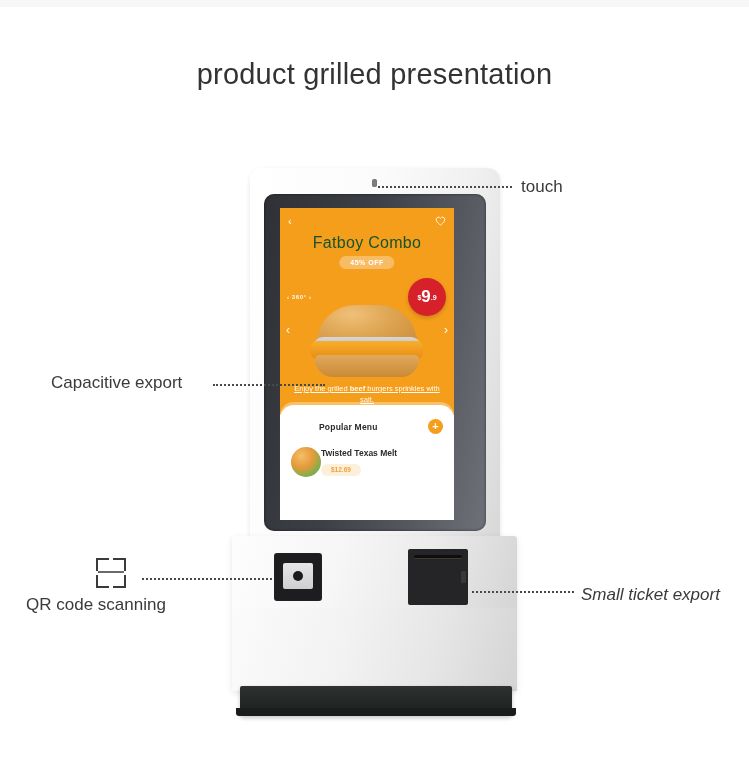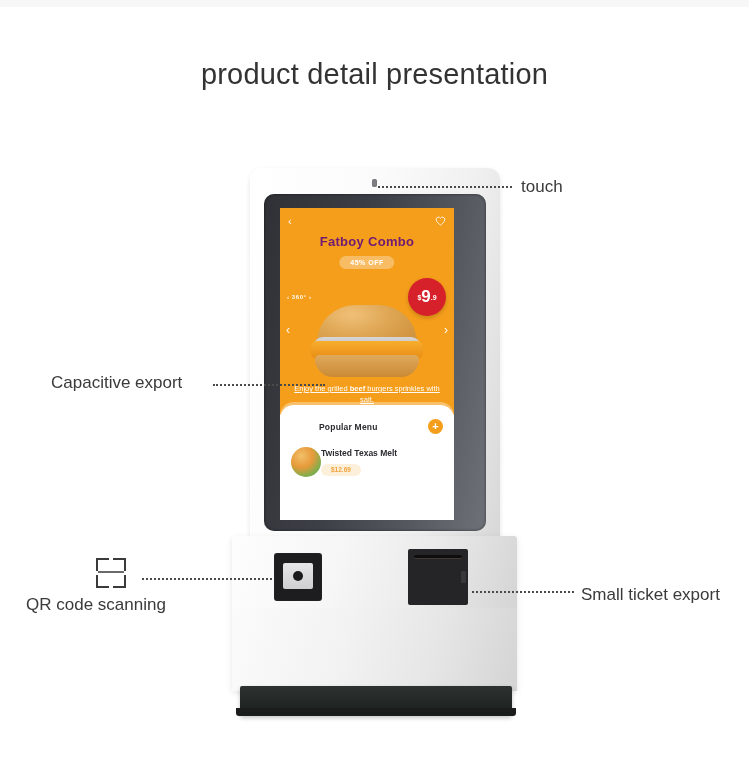--- a/index.html
+++ b/index.html
@@ -116,23 +116,23 @@
     font-size: 11px;
     line-height: 1;
     opacity: 0.95;
     cursor: pointer;
   }
   .heart-icon svg { display: block; }
   .hero-title {
     position: absolute;
     top: 26px; left: 0; right: 0;
     text-align: center;
-    color: #701a75;
-    font-size: 13px;
-    font-weight: bold;
+    color: #14532d;
+    font-size: 16px;
+    font-weight: normal;
     letter-spacing: 0.3px;
   }
   .hero-badge {
     position: absolute;
     top: 48px;
     left: 50%;
     transform: translateX(-50%);
     background: rgba(255,255,255,0.32);
     color: #ffffff;
     font-size: 7px;
@@ -432,21 +432,21 @@
     border-top: 2px solid #6a6a6a;
   }
 </style>
 </head>
 <body>
 
 <div id="page">
 
   <div class="top-band"></div>
 
-  <div class="page-title">product detail presentation</div>
+  <div class="page-title">product grilled presentation</div>
 
   <div class="kiosk">
 
     <div class="kiosk-head">
 
       <div class="camera-dot"></div>
 
       <div class="bezel">
 
         <div class="screen">
@@ -535,15 +535,15 @@
     <span class="tl"></span>
     <span class="tr"></span>
     <span class="bl"></span>
     <span class="br"></span>
     <span class="bar"></span>
   </div>
   <div class="leader" style="left:142px; top:578px; width:130px;"></div>
   <div class="callout-label" style="left:26px; top:595px;">QR code scanning</div>
 
   <div class="leader" style="left:472px; top:591px; width:102px;"></div>
-  <div class="callout-label" style="left:581px; top:585px;">Small ticket export</div>
+  <div class="callout-label" style="left:581px; top:585px;font-style:italic;">Small ticket export</div>
 
 </div>
 
 </body></html>

